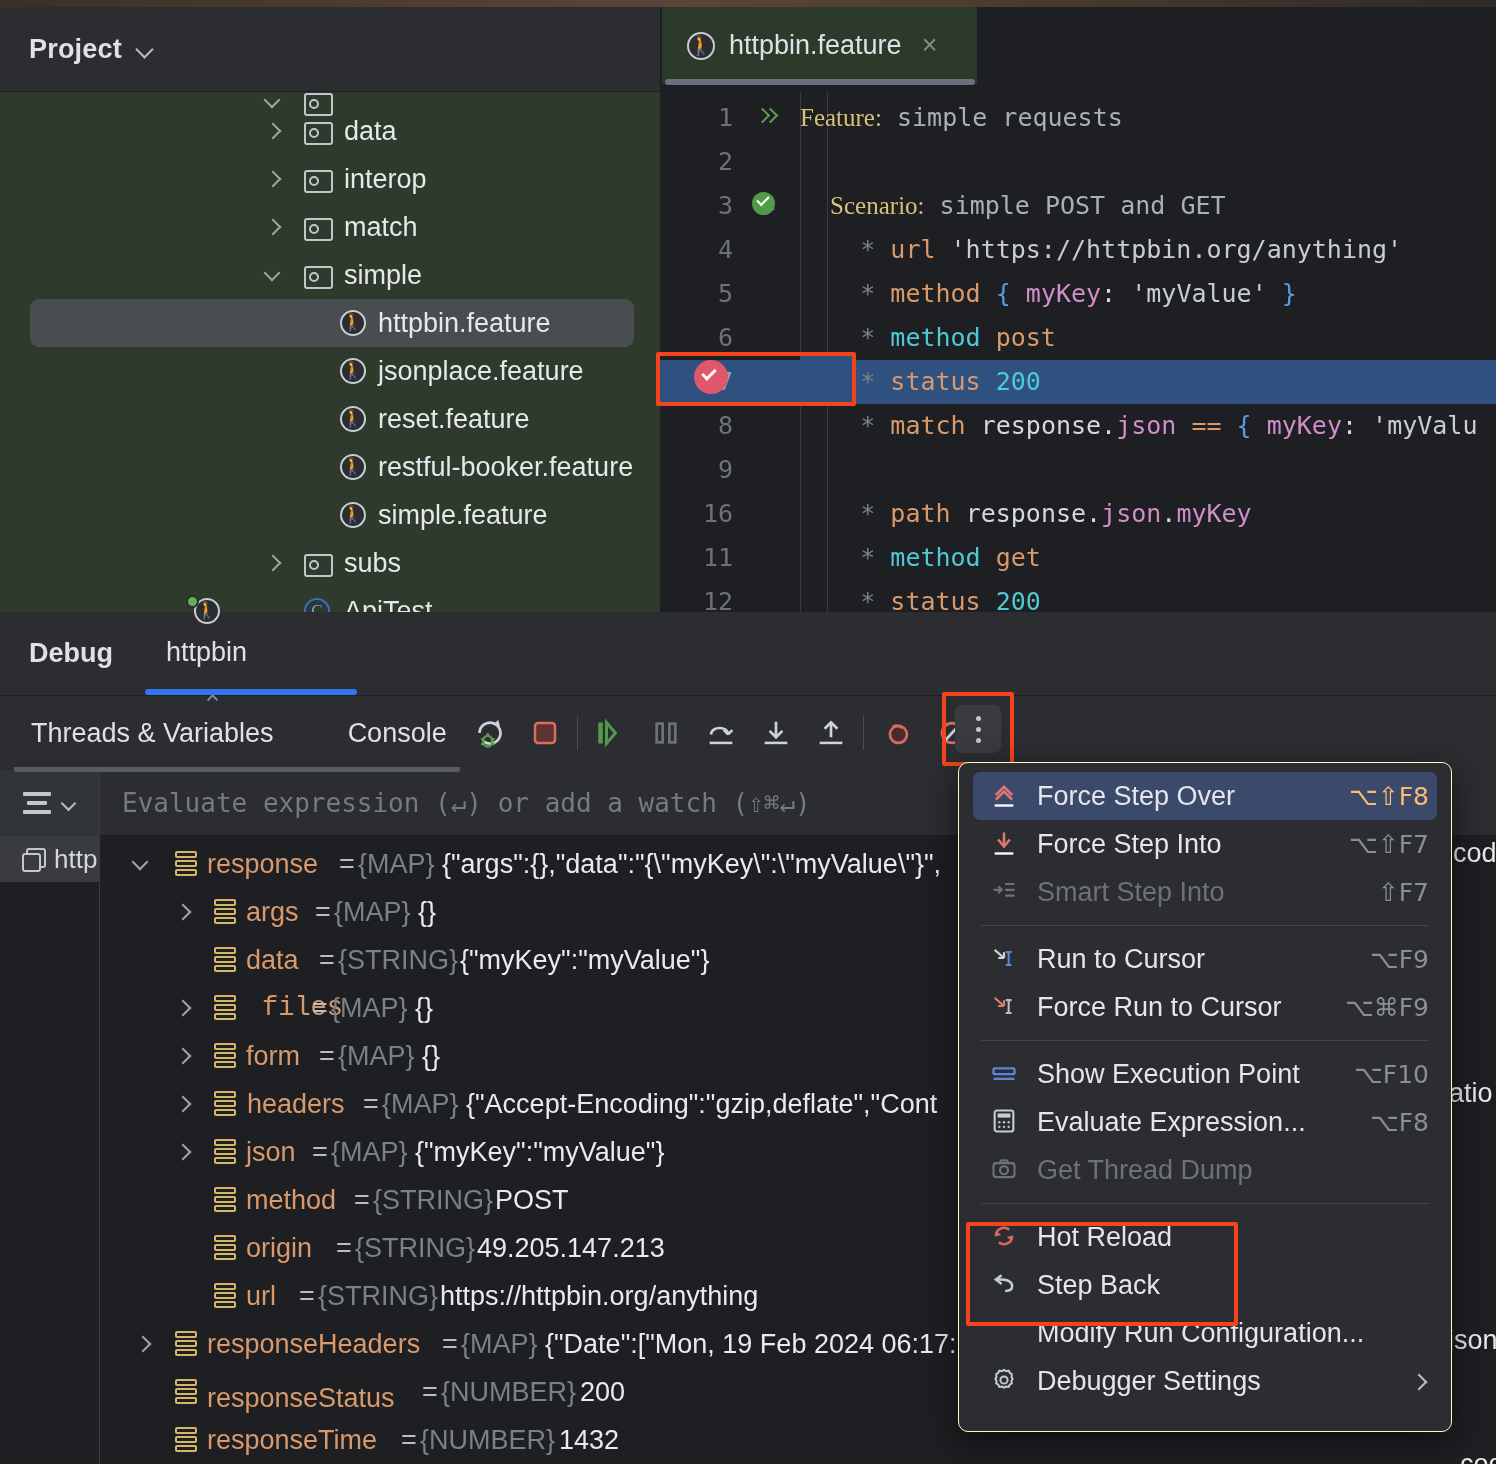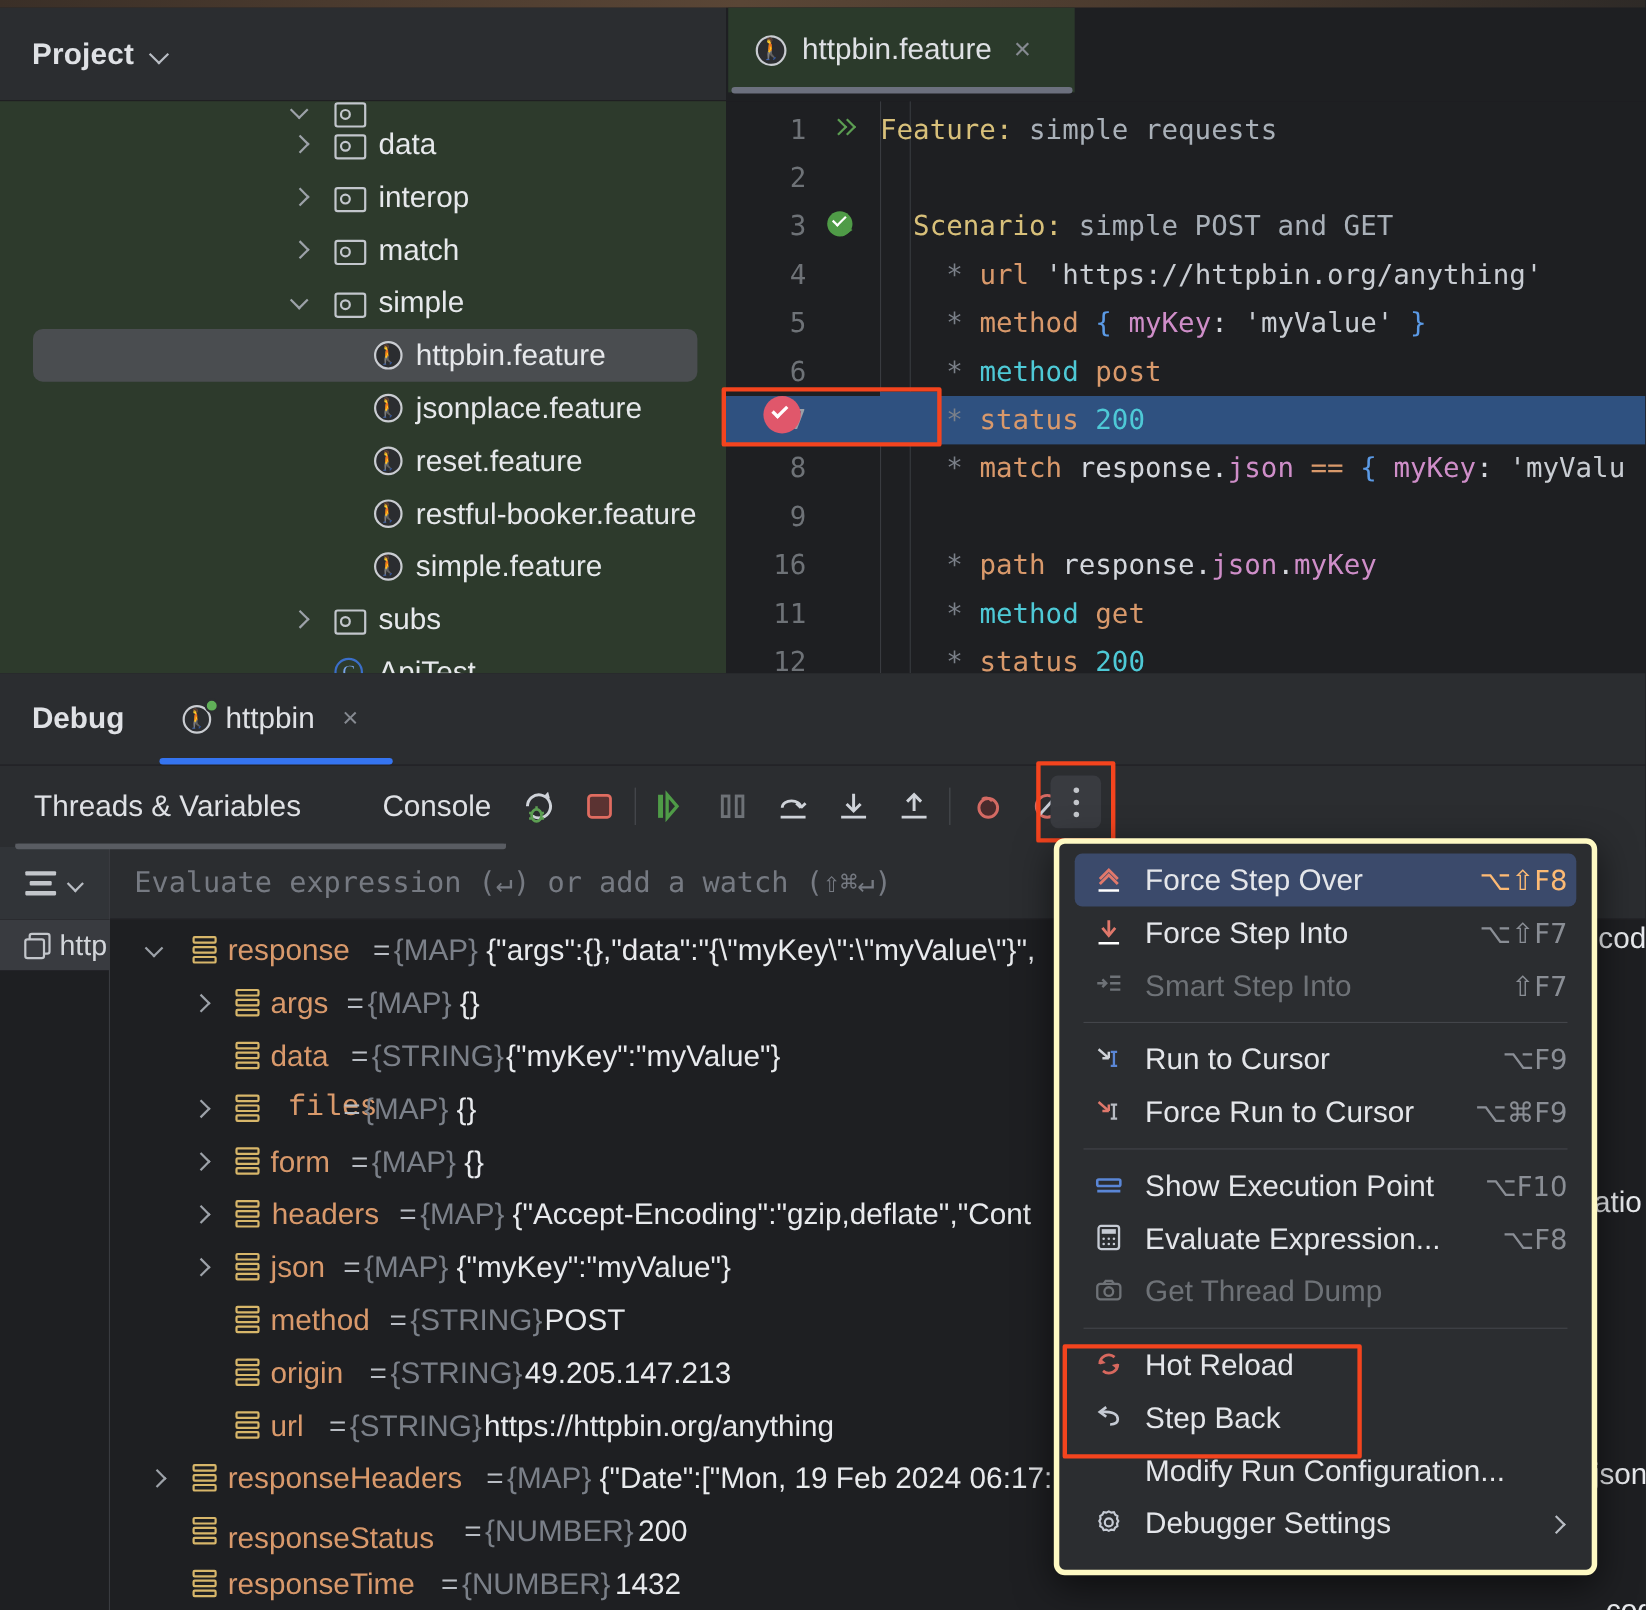--- a/index.html
+++ b/index.html
@@ -68,21 +68,21 @@
     background:#1e1f22; overflow:hidden; font-family:"DejaVu Sans Mono", monospace; }
   .gutter { position:absolute; left:0; top:0; width:140px; height:100%; background:#1e1f22; }
   .eline { position:absolute; left:0; width:836px; height:44px; }
   .eline .lnum { position:absolute; right:763px; width:60px; text-align:right;
     color:#6e7277; font-size:25px; line-height:44px; }
   .eline .code { position:absolute; left:140px; font-size:25px; line-height:44px; white-space:pre; }
   .eline.hl { background:#2f5180; }
   .vline1 { position:absolute; left:140px; top:0; width:1px; height:520px; background:#393b40; }
   .vline2 { position:absolute; left:167px; top:0; width:1px; height:520px; background:#393b40; }
 
-  .k-kw   { color:#d8c07a; }           
+  .k-kw   { color:#d8c07a;font-family:Liberation Serif, serif; }           
   .k-txt  { color:#a9b0b8; }           
   .k-star { color:#7b8089; }
   .k-verb { color:#d9996b; }           
   .k-str  { color:#c9cdd3; }
   .k-brace{ color:#5b9ae6; }
   .k-key  { color:#cf8ec9; }
   .k-num  { color:#4ec9d6; }
   .k-method{ color:#4ec9d6; }
   .k-prop { color:#cf8ec9; }
   .k-white{ color:#d4d7dd; }
@@ -105,21 +105,21 @@
     border-left:3px solid #fff; border-bottom:3px solid #fff; transform:rotate(-45deg); }
   .bp-box { position:absolute; left:656px; top:352px; width:200px; height:54px;
     border:4px solid #f4441e; border-radius:2px; }
   .hl-gutter { position:absolute; left:800px; top:356px; width:54px; height:44px; background:#2f5180; }
 
   
   .debug-panel { position:absolute; left:0; top:612px; width:1496px; height:852px; background:#2b2d30; }
   .debug-head { position:absolute; left:0; top:0; width:1496px; height:84px;
     border-bottom:1px solid #1e1f22; display:flex; align-items:center; }
   .debug-title { margin-left:29px; color:#dfe1e5; font-size:27px; font-weight:700; }
-  .debug-tab { margin-left:53px; display:flex; align-items:center; gap:13px; position:relative; }
+  .debug-tab { margin-left:53px; display:flex; align-items:center; gap:13px; position:relative;flex-direction:column; }
   .debug-tab .run-dot { position:absolute; left:20px; top:-3px; width:13px; height:13px;
     border-radius:50%; background:#60b058; border:2px solid #2b2d30; }
   .debug-tab-label { color:#dfe1e5; font-size:27px; }
   .debug-tab-close { color:#868a91; font-size:25px; margin-left:12px; }
   .debug-tab-underline { position:absolute; left:145px; bottom:0; width:212px; height:6px;
     background:#3574f0; border-radius:3px; }
 
   
   .dbg-toolbar { position:absolute; left:0; top:84px; width:1496px; height:74px; display:flex; align-items:center; }
   .dbg-subtab { color:#dfe1e5; font-size:27px; }
@@ -173,21 +173,21 @@
   .db-ic { width:22px; height:26px; position:relative; flex:0 0 auto; }
   .db-ic i { position:absolute; left:0; width:22px; height:7px; border:2px solid #d7b66a; border-radius:2px; }
   .db-ic i:nth-child(1){ top:0; } .db-ic i:nth-child(2){ top:9px; } .db-ic i:nth-child(3){ top:18px; }
   .vname { color:#d9996b; font-size:27px; }
   .veq { color:#b9bdc4; font-size:27px; margin:0 9px; }
   .vtype { color:#7b8089; font-size:27px; }
   .vval { color:#e8eaed; font-size:27px; margin-left:10px; white-space:nowrap; }
 
   
   .ctx { position:absolute; left:958px; top:762px; width:494px; height:670px;
-    background:#2b2d30; border:5px solid #fef9c3; border-radius:10px;
+    background:#2b2d30; border:1px solid #fef9c3; border-radius:10px;
     box-shadow:0 10px 34px rgba(0,0,0,.55); padding:9px 0; }
   .ctx-item { position:relative; height:48px; display:flex; align-items:center;
     padding-left:30px; padding-right:22px; }
   .ctx-item.sel { background:#3b4a6b; margin:0 14px; border-radius:7px; padding-left:16px; }
   .ctx-ic { width:34px; height:30px; position:relative; flex:0 0 auto; margin-right:14px; }
   .ctx-label { color:#e4e6ea; font-size:27px; white-space:nowrap; }
   .ctx-label.dim { color:#6e7277; }
   .ctx-key { position:absolute; right:22px; color:#8a8e95; font-size:25px;
     font-family:"DejaVu Sans", sans-serif; }
   .ctx-item.sel .ctx-key { color:#fdba74; right:8px; }

